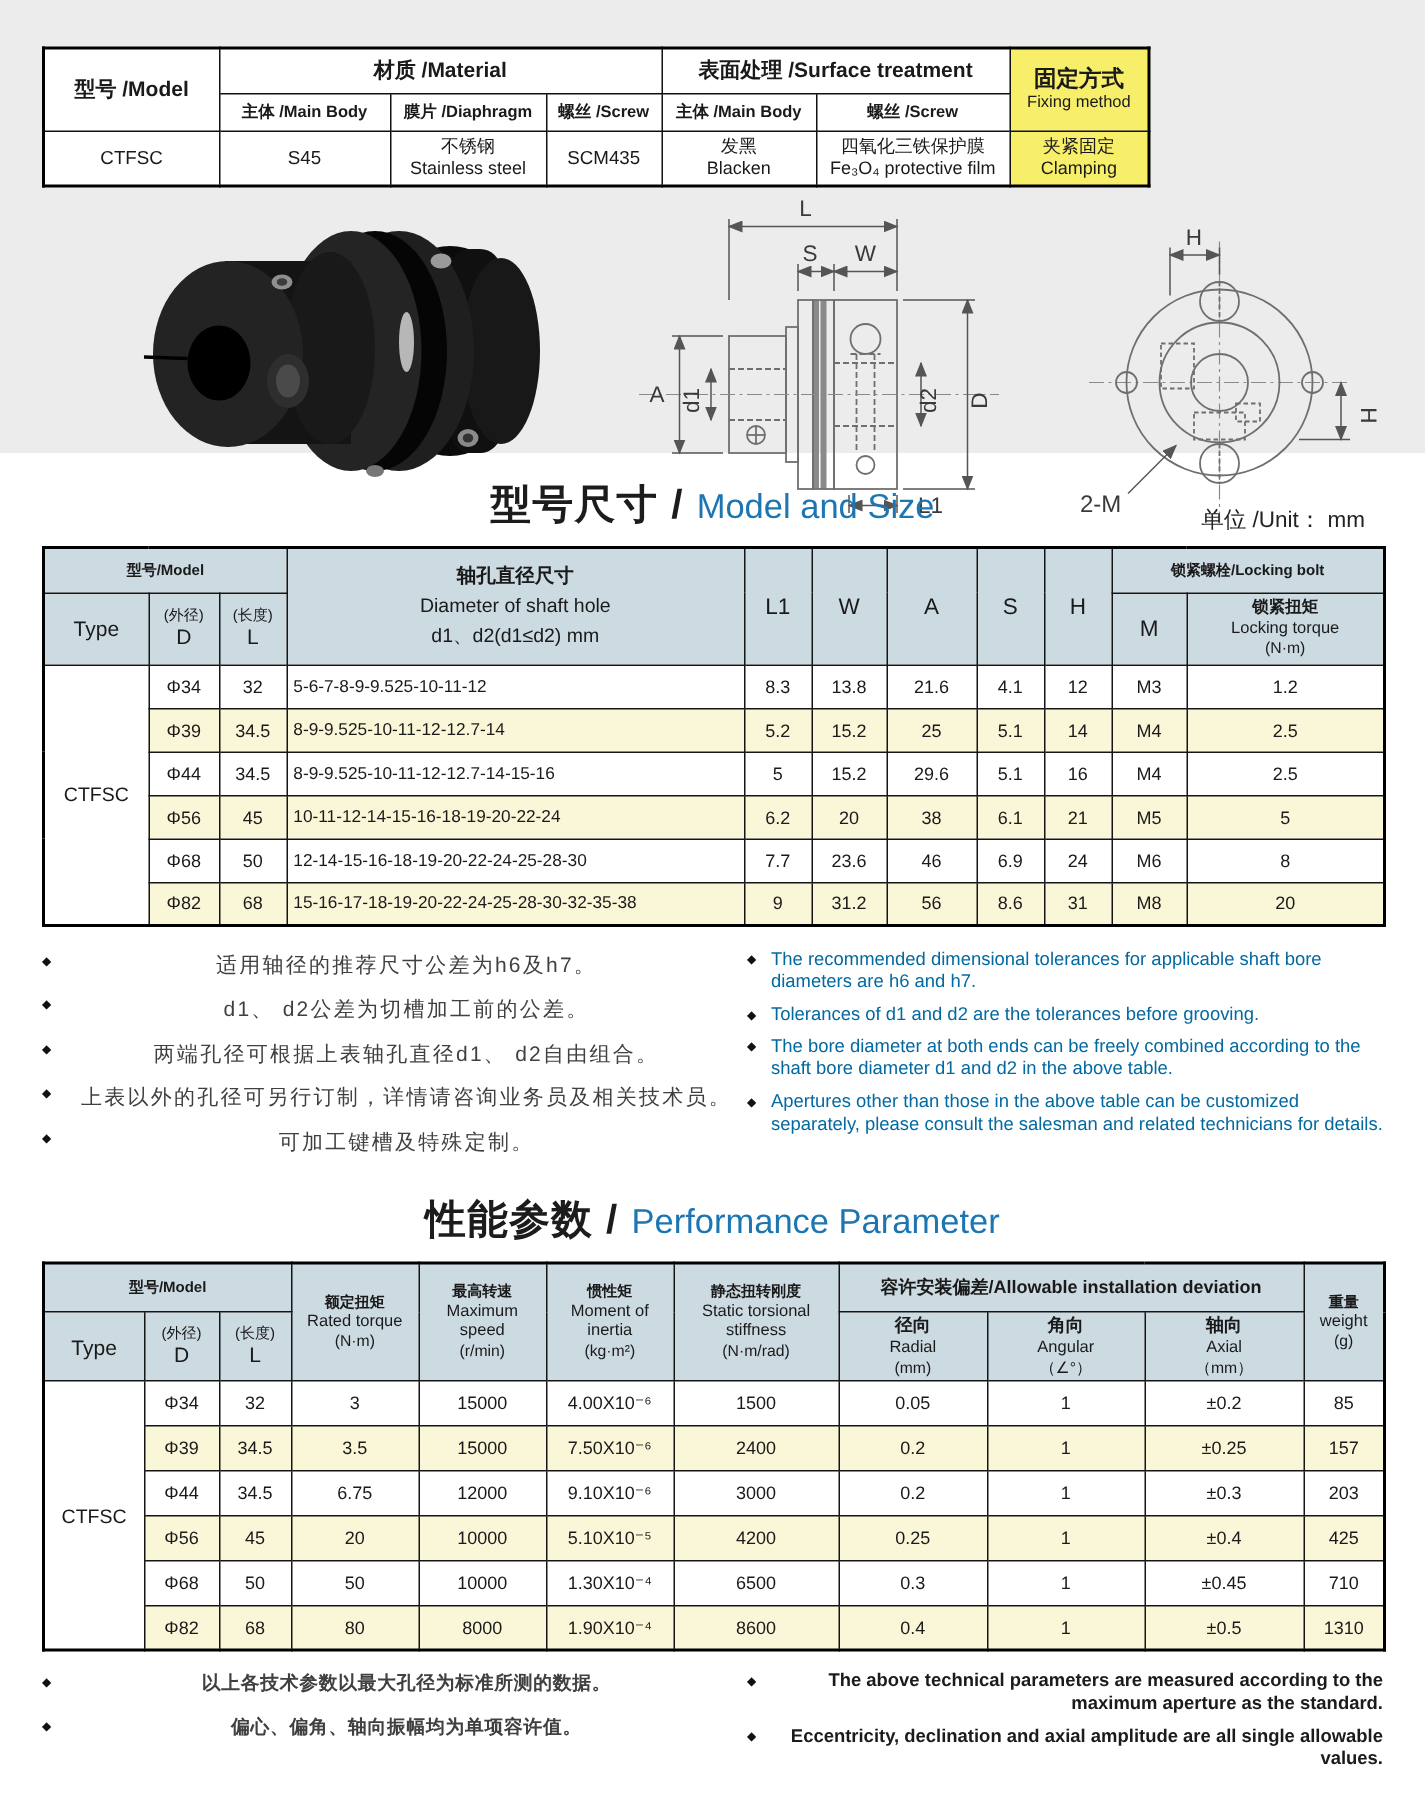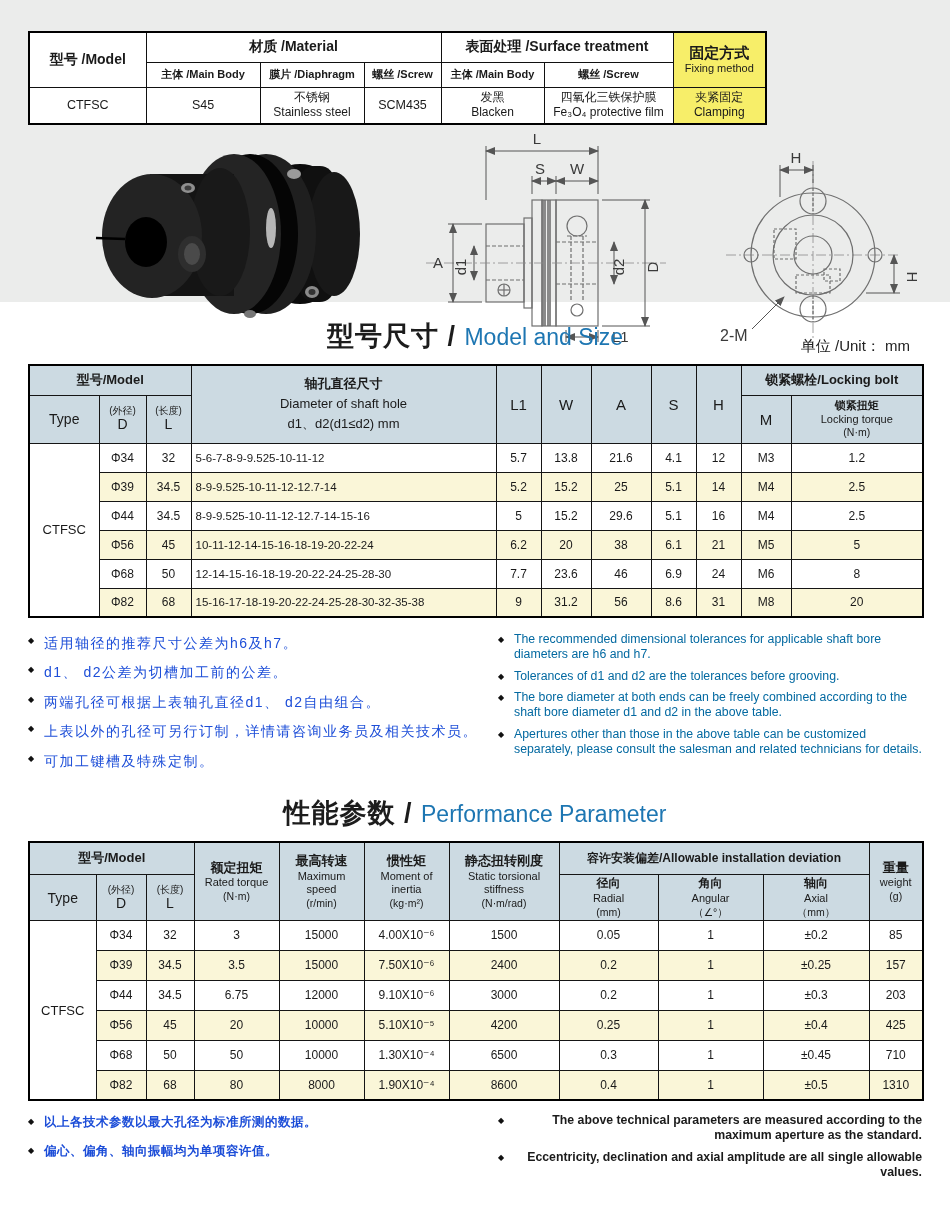--- a/index.html
+++ b/index.html
@@ -41,21 +41,21 @@
   .unit { position: absolute; right: 12px; bottom: 0; font-size: 15px; color: #222; }
 
   
   .data-table {
     margin-left: 28px; width: 894px;
     border-collapse: collapse; border: 2px solid #000;
     table-layout: fixed; background: #fff;
   }
   .data-table th, .data-table td { border: 1px solid #151515; text-align: center; vertical-align: middle; padding: 1px 2px; font-weight: normal; }
   .data-table thead th { background: #ccdae2; }
-  .data-table .cnb { font-weight: bold; font-size: 13px; line-height: 1.3; }
+  .data-table .cnb { font-weight: bold; font-size: 10px; line-height: 1.3; }
   .data-table .ens { font-size: 11px; line-height: 1.25; }
   .data-table .uns { font-size: 10.5px; line-height: 1.25; }
   .data-table .letter { font-size: 15px; }
   .data-table .small-cn { font-size: 10px; line-height: 1.1; }
   .data-table .big-letter { font-size: 14px; line-height: 1.2; }
   .size-table tr.h1 { height: 30px; }
   .size-table tr.h2 { height: 48px; }
   .size-table tbody tr { height: 29px; }
   .perf-table tr.h1 { height: 33px; }
   .perf-table tr.h2 { height: 44px; }
@@ -66,21 +66,21 @@
   .data-table tbody td.col-holes { text-align: left; padding-left: 4px; font-size: 11.5px; }
   .hole-th div { line-height: 1.55; font-size: 13px; }
   .hole-th .hcn { font-weight: bold; }
 
   
   .notes { display: flex; margin: 14px 28px 0 28px; }
   .notes ul { list-style: none; margin: 0; padding: 0; }
   .notes li { position: relative; padding-left: 16px; }
   .notes li::before { content: "◆"; position: absolute; left: 0; top: 3px; font-size: 8px; color:#111; }
   .notes-cn { width: 470px; }
-  .notes-cn li { font-size: 14px; letter-spacing: 1.5px; line-height: 1.6; margin-bottom: 7px; color:#1d4ed8; }
+  .notes-cn li { font-size: 14px; letter-spacing: 1.5px; line-height: 1.6; margin-bottom: 7px; color:#404040;text-align:center; }
   .notes-en { width: 424px; }
   .notes-en li { font-size: 12.3px; line-height: 1.2; margin-bottom: 7px; color: #0369a1; }
   .notes.bottom .notes-cn li { font-size: 12.5px; font-weight: bold; letter-spacing: 0.5px; line-height: 1.5; margin-bottom: 10px; }
   .notes.bottom .notes-en li { font-weight: bold; color:#1b1b1b;text-align:right; }
   .notes.bottom { margin-top: 12px; }
 
   svg text { font-family: "Liberation Sans","DejaVu Sans",sans-serif; }
 </style>
 </head>
 <body>
@@ -339,21 +339,21 @@
             <div class="uns">(N·m)</div>
           </th>
         </tr>
       </thead>
       <tbody>
           <tr>
             <td rowspan="6" class="type-cell">CTFSC</td>
             <td class="col-d">Φ34</td>
             <td class="col-l">32</td>
             <td class="col-holes">5-6-7-8-9-9.525-10-11-12</td>
-            <td class="col-l1">5.7</td>
+            <td class="col-l1">8.3</td>
             <td class="col-w">13.8</td>
             <td class="col-a">21.6</td>
             <td class="col-s">4.1</td>
             <td class="col-h">12</td>
             <td class="col-m">M3</td>
             <td class="col-torque">1.2</td>
           </tr>
           <tr class="alt">
             <td class="col-d">Φ39</td>
             <td class="col-l">34.5</td>

